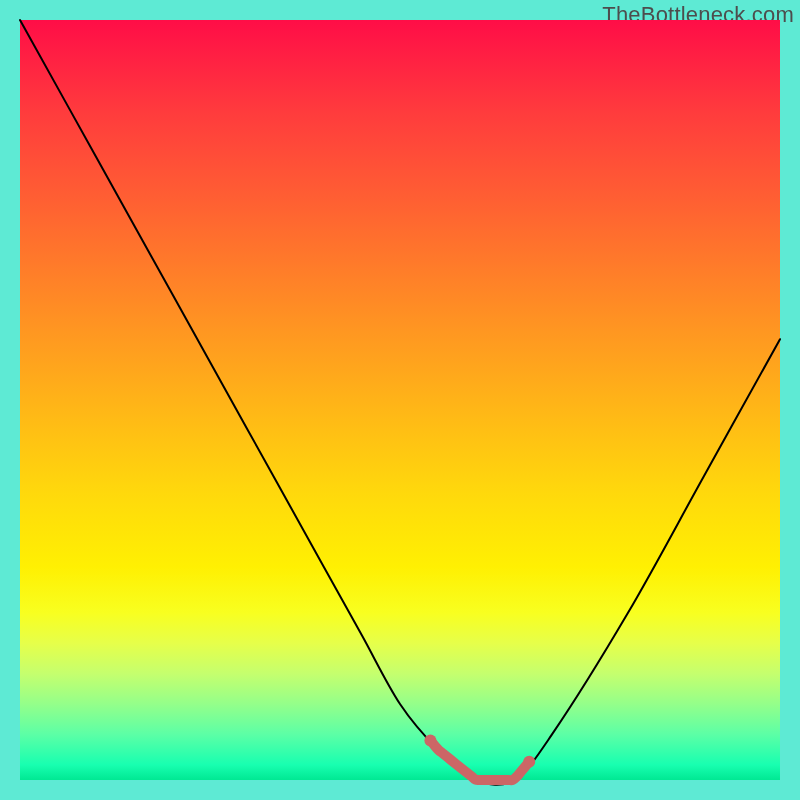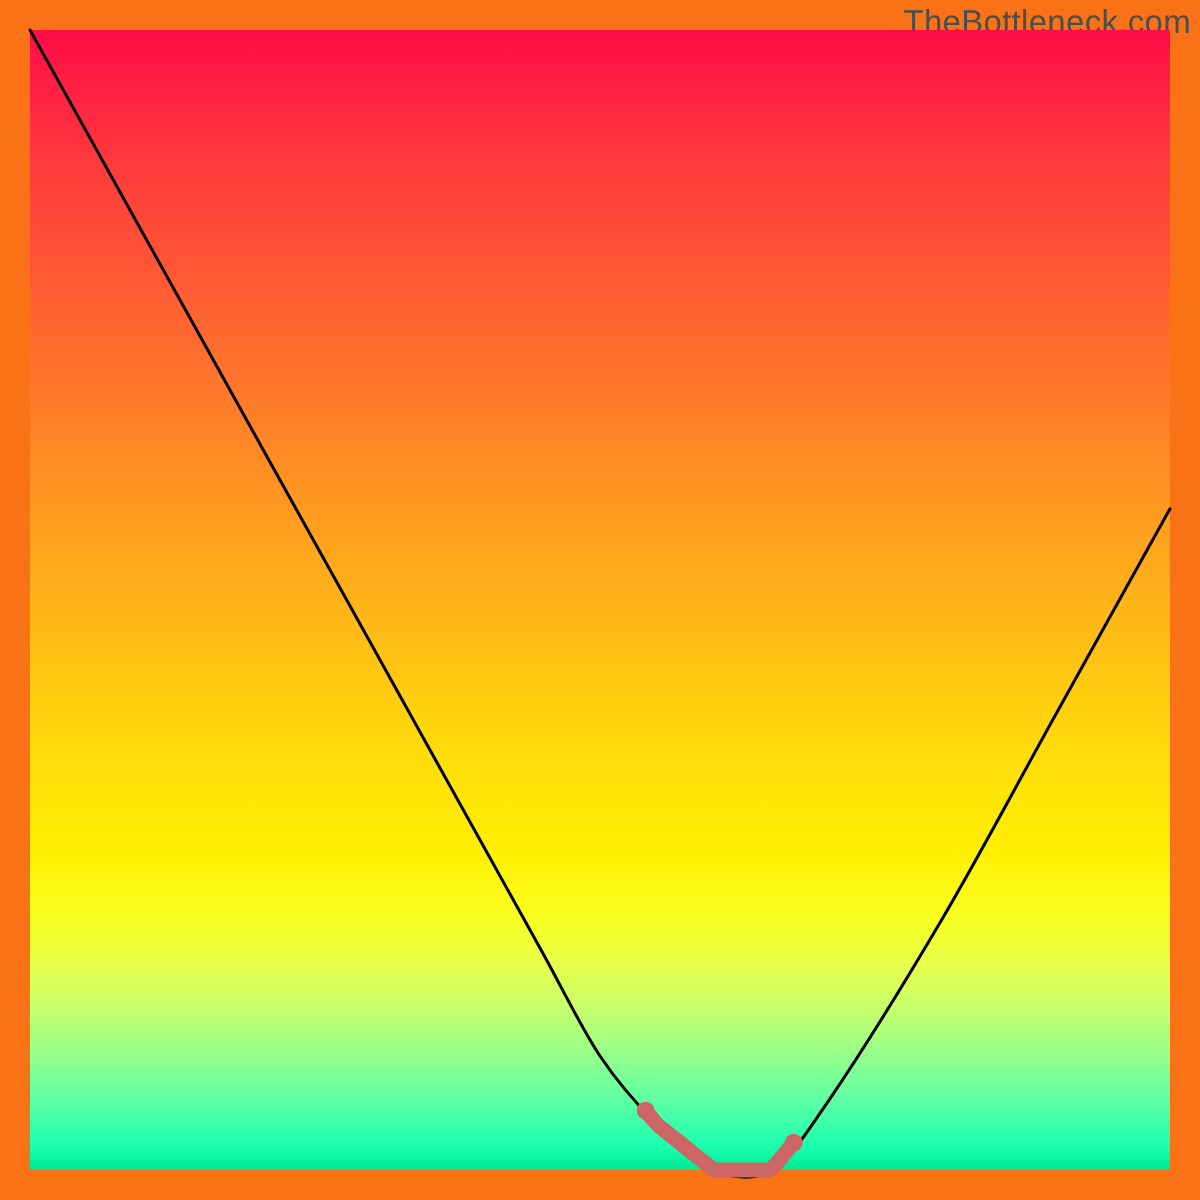--- a/index.html
+++ b/index.html
@@ -8,21 +8,21 @@
     width: 800px;
     height: 800px;
     background: #000;
     font-family: Arial, Helvetica, sans-serif;
     overflow: hidden;
   }
   .frame {
     position: relative;
     width: 800px;
     height: 800px;
-    background: #f97316;
+    background: #5eead4;
   }
   .plot {
     position: absolute;
     left: 20px;
     top: 20px;
     width: 760px;
     height: 760px;
     
     background: linear-gradient(
       to bottom,

